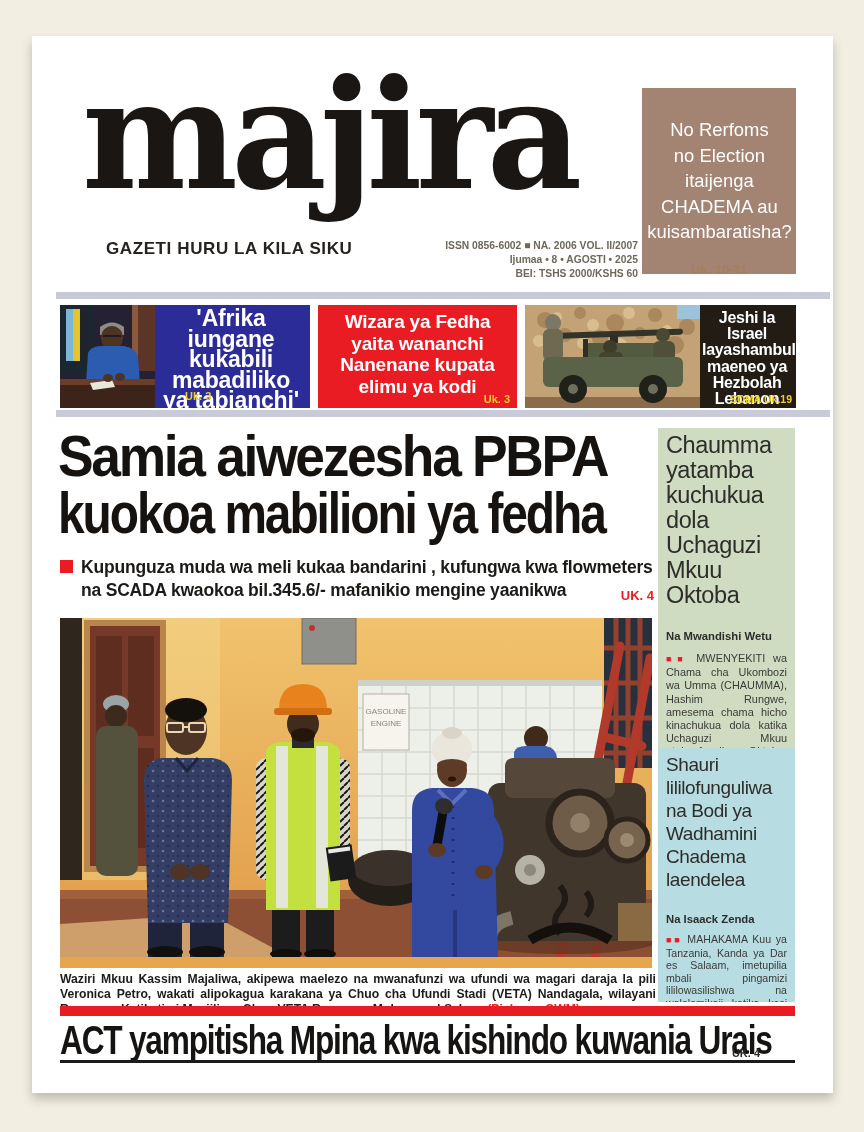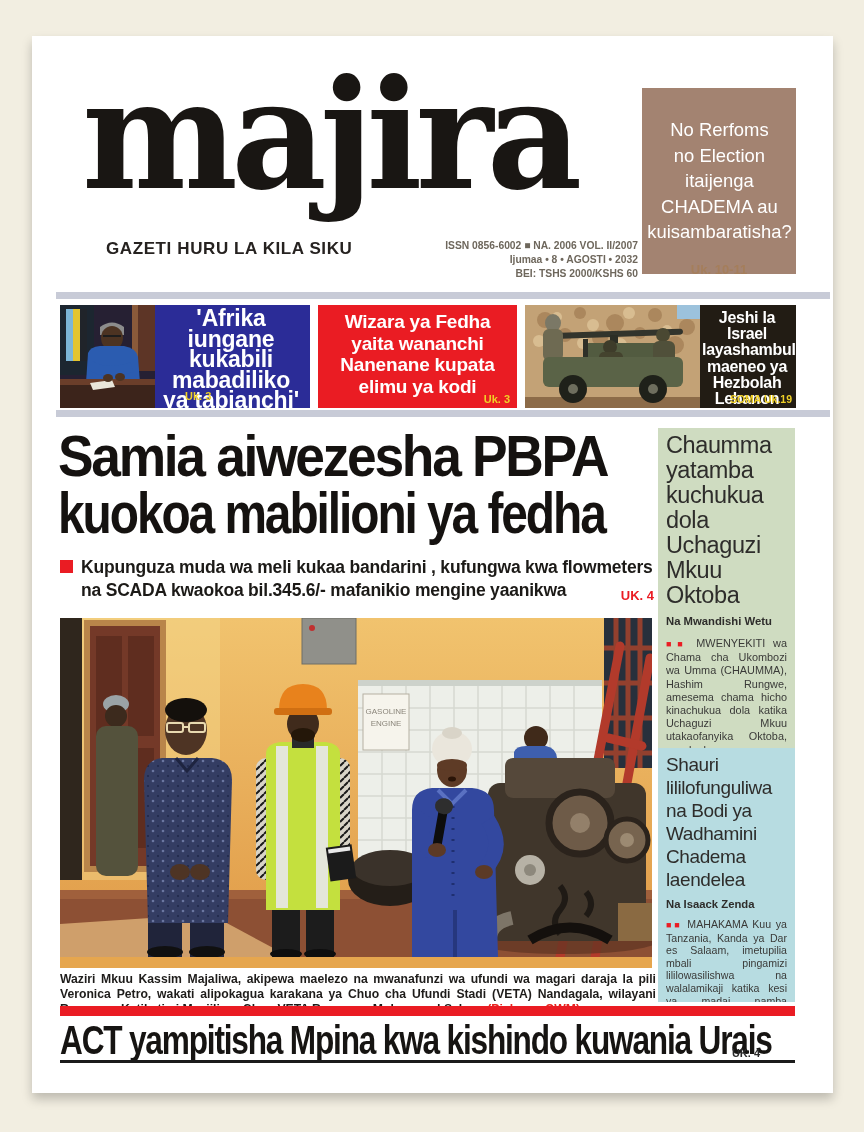--- a/index.html
+++ b/index.html
@@ -60,42 +60,42 @@
   .caption .credit{color:#e8241f;}
 
   
   .sbox{left:626px;width:137px;padding:0;overflow:hidden;box-sizing:border-box;}
   .sb1{top:392px;height:345px;background:#cfdcc1;}
   .sb2{top:712px;height:254px;background:#b7dce1;}
   .sbox .inner{padding:5px 8px 4px 8px;}
   .sbh{color:#2e2d2b;white-space:pre-line;letter-spacing:-.4px;}
   .sb1 .sbh{font-size:23.5px;line-height:25px;}
   .sb2 .sbh{font-size:19px;line-height:23px;}
-  .byline{font-size:11.3px;font-weight:bold;color:#2e2d2b;margin-top:7px;}
+  .byline{font-size:11.3px;font-weight:bold;color:#2e2d2b;margin-top:22px;}
   .sbody{margin-top:10px;font-size:10.9px;line-height:13.2px;color:#3a3a38;text-align:justify;}
   .sb2 .sbody{margin-top:8px;font-size:10.6px;line-height:12.6px;}
   .redsq{color:#ea1c23;font-size:9px;letter-spacing:1px;}
 
   
   .redbar{left:28px;top:970px;width:735px;height:10px;background:#ea1c23;}
   .acthl{left:28px;top:982px;font-size:40px;font-weight:bold;color:#161412;white-space:nowrap;
          letter-spacing:-1.5px;transform:scaleX(.79);transform-origin:0 0;}
   .actref{left:28px;top:1011px;width:700px;text-align:right;font-weight:bold;font-size:11px;color:#2a2a2a;}
   .blackrule{left:28px;top:1024px;width:735px;height:3px;background:#1b1b1b;}
 </style>
 </head>
 <body>
 
 <div class="page">
 
   <div class="abs logo">majira</div>
   <div class="abs tagline">GAZETI HURU LA KILA SIKU</div>
   <div class="abs issnblock">
     <div>ISSN 0856-6002 ■ NA. 2006 VOL. II/2007</div>
-    <div>Ijumaa • 8 • AGOSTI • 2032</div>
+    <div>Ijumaa • 8 • AGOSTI • 2025</div>
     <div>BEI: TSHS 2000/KSHS 60</div>
   </div>
   <div class="abs promo">
     <span>No Rerfoms
 no Election
 itaijenga
 CHADEMA au
 kuisambaratisha?</span>
   </div>
   <div class="abs promoref">Uk. 10-11</div>

